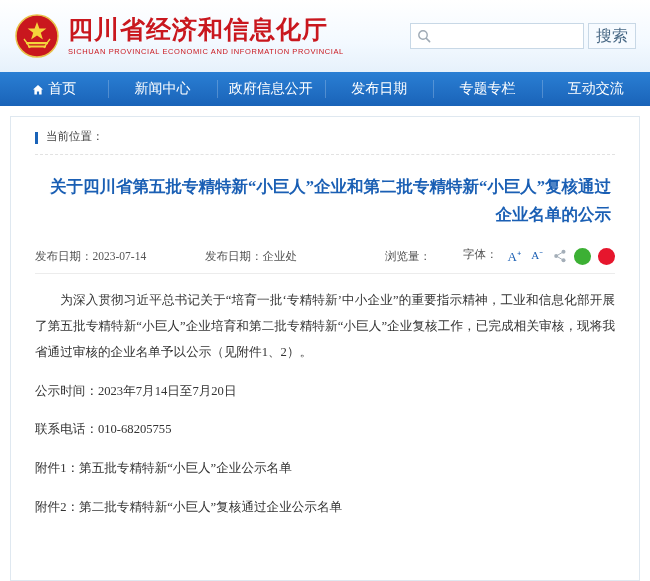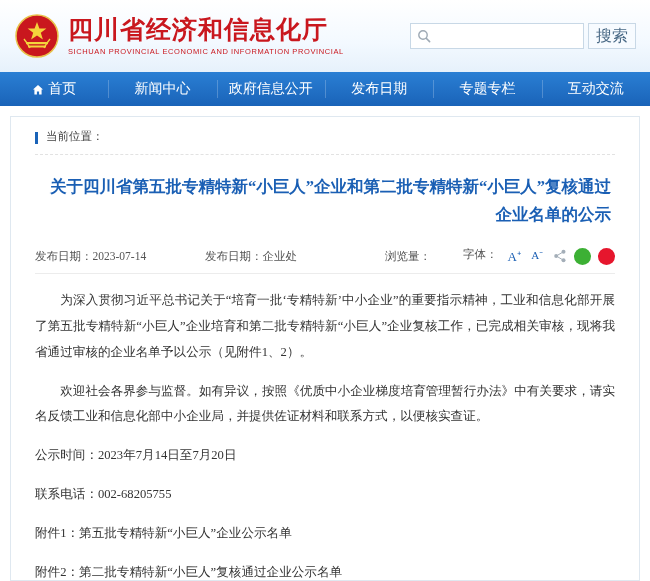--- a/index.html
+++ b/index.html
@@ -305,23 +305,22 @@
               <line x1="4.8" y1="7.9" x2="9" y2="10.4" stroke="#7e8d9b" stroke-width="1"></line>
             </svg>
           </span>
           <span class="share-ico ico-wechat"></span>
           <span class="share-ico ico-weibo"></span>
         </span>
       </div>
 
       <div class="body-text">
         <p class="indent">为深入贯彻习近平总书记关于“培育一批‘专精特新’中小企业”的重要指示精神，工业和信息化部开展了第五批专精特新“小巨人”企业培育和第二批专精特新“小巨人”企业复核工作，已完成相关审核，现将我省通过审核的企业名单予以公示（见附件1、2）。</p>
-        <p class="indent">欢迎社会各界参与监督。如有异议，按照《优质中小企业梯度培育管理暂行办法》中有关要求，请实名反馈工业和信息化部中小企业局，并提供佐证材料和联系方式，以便核实查证。</p>
         <p>公示时间：2023年7月14日至7月20日</p>
-        <p>联系电话：002-68205755</p>
+        <p>联系电话：010-68205755</p>
         <p>附件1：第五批专精特新“小巨人”企业公示名单</p>
         <p>附件2：第二批专精特新“小巨人”复核通过企业公示名单</p>
 
       </div>
 
     </div>
   </div>
 </div>
 
 </body></html>

